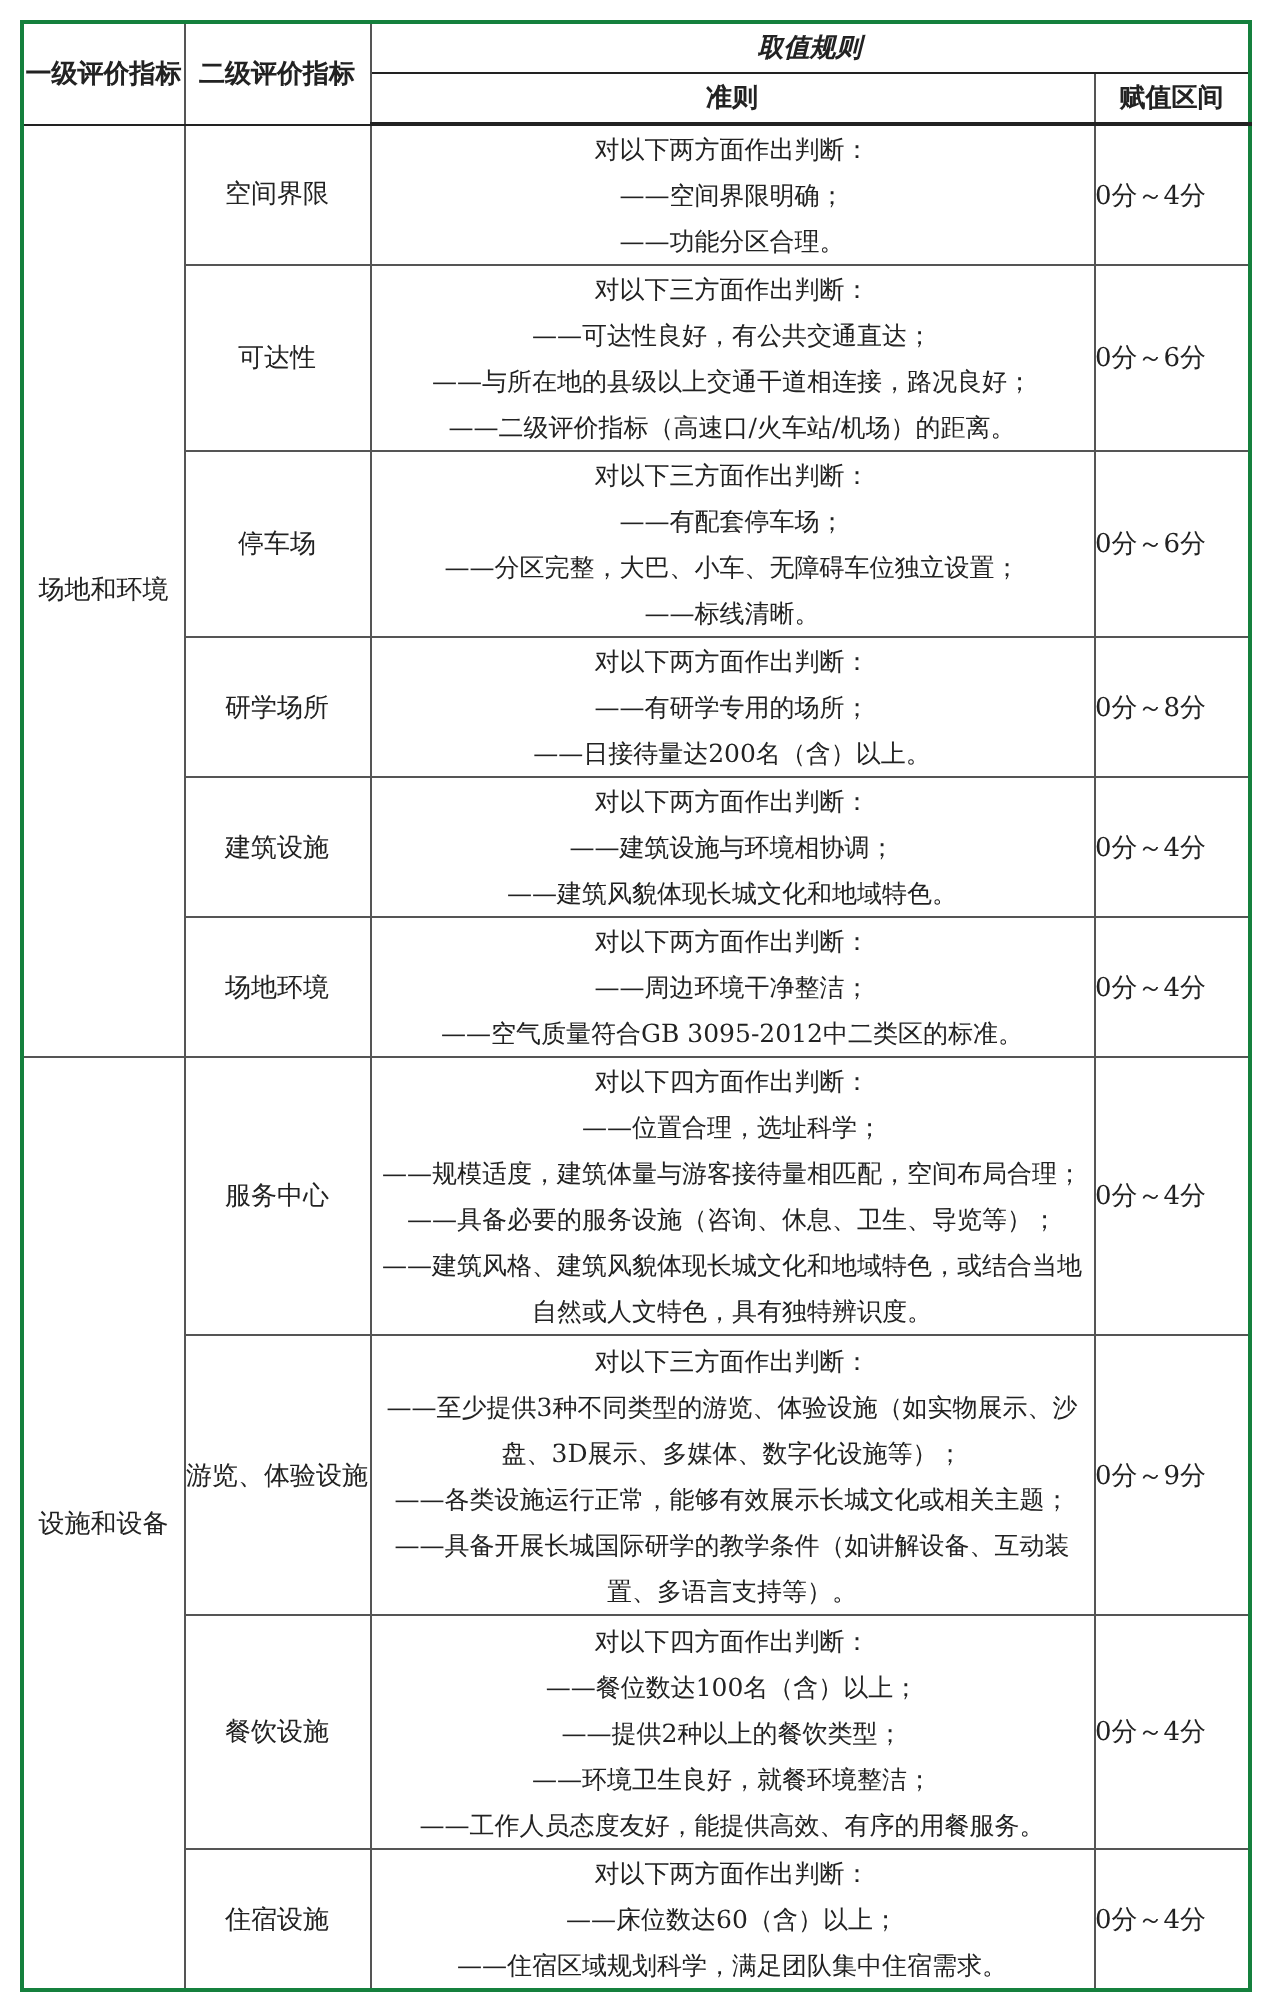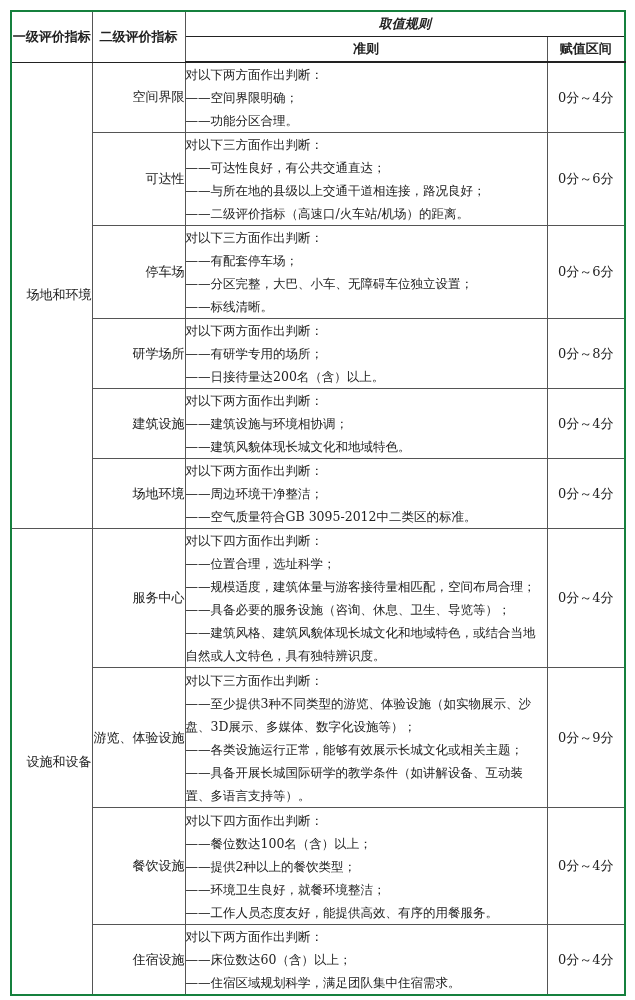--- a/index.html
+++ b/index.html
@@ -14,24 +14,24 @@
     border: 1px solid #555; padding: 0; vertical-align: middle;
   }
   th { font-weight: bold; font-size: 13px; text-align: center; white-space: nowrap;
        font-family: "DejaVu Sans", "Liberation Sans", sans-serif; }
   th.group { height: 24px; font-style: italic; }
   th.sub { height: 24px; margin-top: 12px; }
   .c1 { width: 81px; }
   .c2 { width: 93px; }
   .c3 { width: 362px; }
   .c4 { width: 78px; }
-  td.level1, td.level2 { text-align: right; font-size: 13px; white-space: nowrap; }
-  td.score { text-align: center; font-size: 13px; margin-left: 22px; }
+  td.level1, td.level2 { text-align: center; font-size: 13px; white-space: nowrap; }
+  td.score { font-size: 13px; margin-left: 22px; }
   td.rule { font-size: 12.5px; line-height: 23px; text-align: left; padding-left: 1px; }
-  td.rule .line { display: block; white-space: normal; }
+  td.rule .line { display: block; white-space: normal; text-align: center; }
   thead tr.top th { border-bottom: 1.5px solid #222; }
   thead tr.bot th { border-bottom: 2px solid #222; }
   .sec-border td { border-top: 1.5px solid #333; }
 </style>
 </head>
 <body>
 
 <table class="rules">
   <colgroup>
     <col class="c1">

